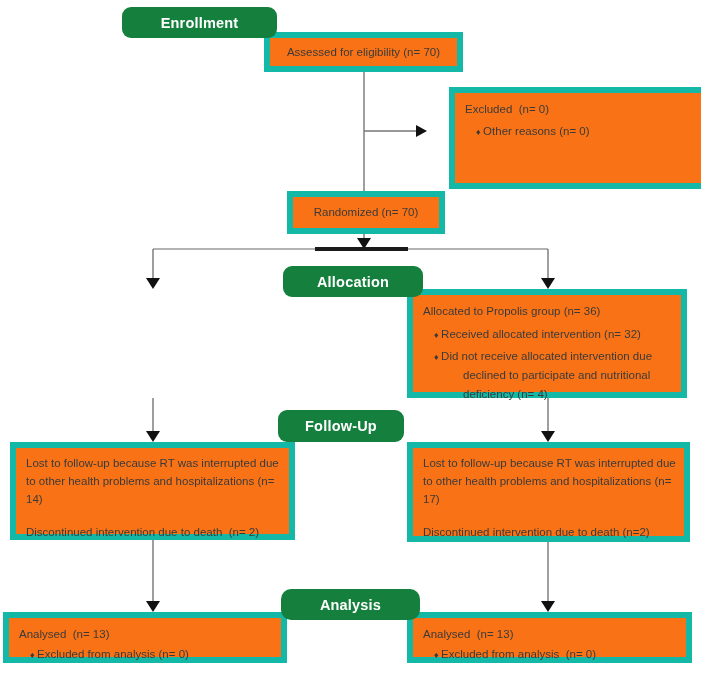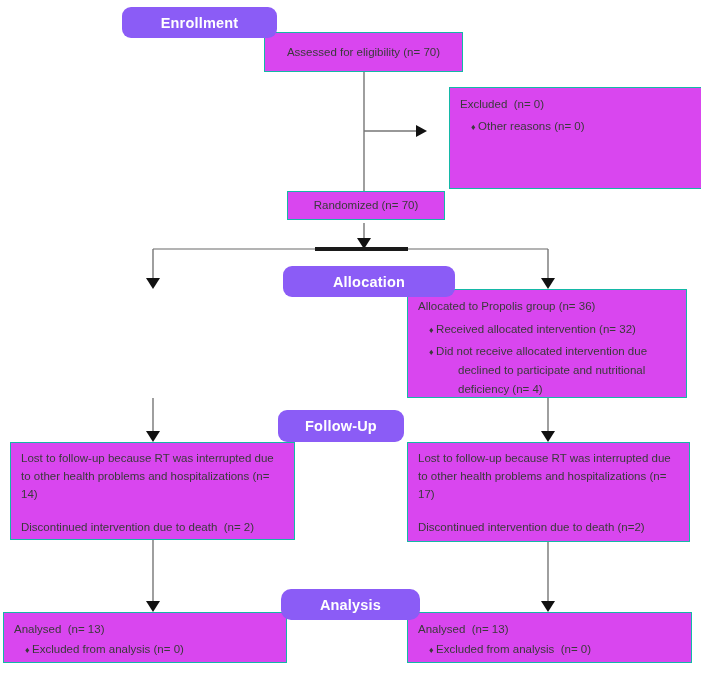--- a/index.html
+++ b/index.html
@@ -2,30 +2,30 @@
 <html><head>
 <meta charset="utf-8">
 <style>
   html,body{margin:0;padding:0;background:#ffffff;}
   .canvas{
     position:relative;width:701px;height:673px;background:#ffffff;
     font-family:"Liberation Sans",sans-serif;color:#3a3a3a;overflow:hidden;
   }
   svg.connectors{position:absolute;left:0;top:0;z-index:0;}
   .box{
-    position:absolute;background:#d946ef;border:1px solid #14b8a6;
+    position:absolute;background:#f97316;border:6px solid #14b8a6;
     box-sizing:border-box;font-size:11.5px;line-height:1.62;color:#3a3a3a;
     z-index:1;padding:7px 8px 5px 10px;
   }
   .box.center{
     display:flex;align-items:center;justify-content:center;
     text-align:center;padding:4px;
   }
   .badge{
-    position:absolute;background:#8b5cf6;color:#ffffff;border-radius:9px;
+    position:absolute;background:#15803d;color:#ffffff;border-radius:9px;
     display:flex;align-items:center;justify-content:center;
     font-weight:bold;font-size:14.5px;letter-spacing:.2px;z-index:2;
   }
   .t{margin:0 0 4px 0;}
   .bullet{padding-left:27px;text-indent:-16px;margin:0 0 4px 0;}
   .bullet-deep{padding-left:40px;text-indent:-29px;margin:0 0 4px 0;}
   .bullet::before,.bullet-deep::before{content:"♦ ";font-size:9px;}
   .para{margin:0;}
   .para + .para{margin-top:16px;}
 </style>
@@ -77,34 +77,34 @@
       <line x1="153" y1="540" x2="153" y2="602" stroke="#767676" stroke-width="1.4"></line>
       <polygon points="153,612 146,601 160,601" fill="#111111"></polygon>
     </g>
     <g>
       <line x1="548" y1="542" x2="548" y2="602" stroke="#767676" stroke-width="1.4"></line>
       <polygon points="548,612 541,601 555,601" fill="#111111"></polygon>
     </g>
   </svg>
 
   <div class="badge" style="left:122px;top:7px;width:155px;height:31px;">Enrollment</div>
-  <div class="badge" style="left:283px;top:266px;width:172px;height:31px;">Allocation</div>
+  <div class="badge" style="left:283px;top:266px;width:140px;height:31px;">Allocation</div>
   <div class="badge" style="left:278px;top:410px;width:126px;height:32px;">Follow-Up</div>
   <div class="badge" style="left:281px;top:589px;width:139px;height:31px;border-radius:10px;">Analysis</div>
 
   <div class="box center" style="left:264px;top:32px;width:199px;height:40px;">
     <span>Assessed for eligibility (n= 70)</span>
   </div>
 
   <div class="box" style="left:449px;top:87px;width:269px;height:102px;line-height:1.6;">
     <div class="t">Excluded&nbsp; (n= 0)</div>
     <div class="bullet">Other reasons (n= 0)</div>
   </div>
 
-  <div class="box center" style="left:287px;top:191px;width:158px;height:29px;">
+  <div class="box center" style="left:287px;top:191px;width:158px;height:43px;">
     <span>Randomized (n= 70)</span>
   </div>
 
 
   <div class="box" style="left:407px;top:289px;width:280px;height:109px;">
     <div class="t">Allocated to Propolis group (n= 36)</div>
     <div class="bullet-deep">Received allocated intervention (n= 32)</div>
     <div class="bullet-deep">Did not receive allocated intervention due declined to participate and nutritional deficiency (n= 4)</div>
   </div>
 

